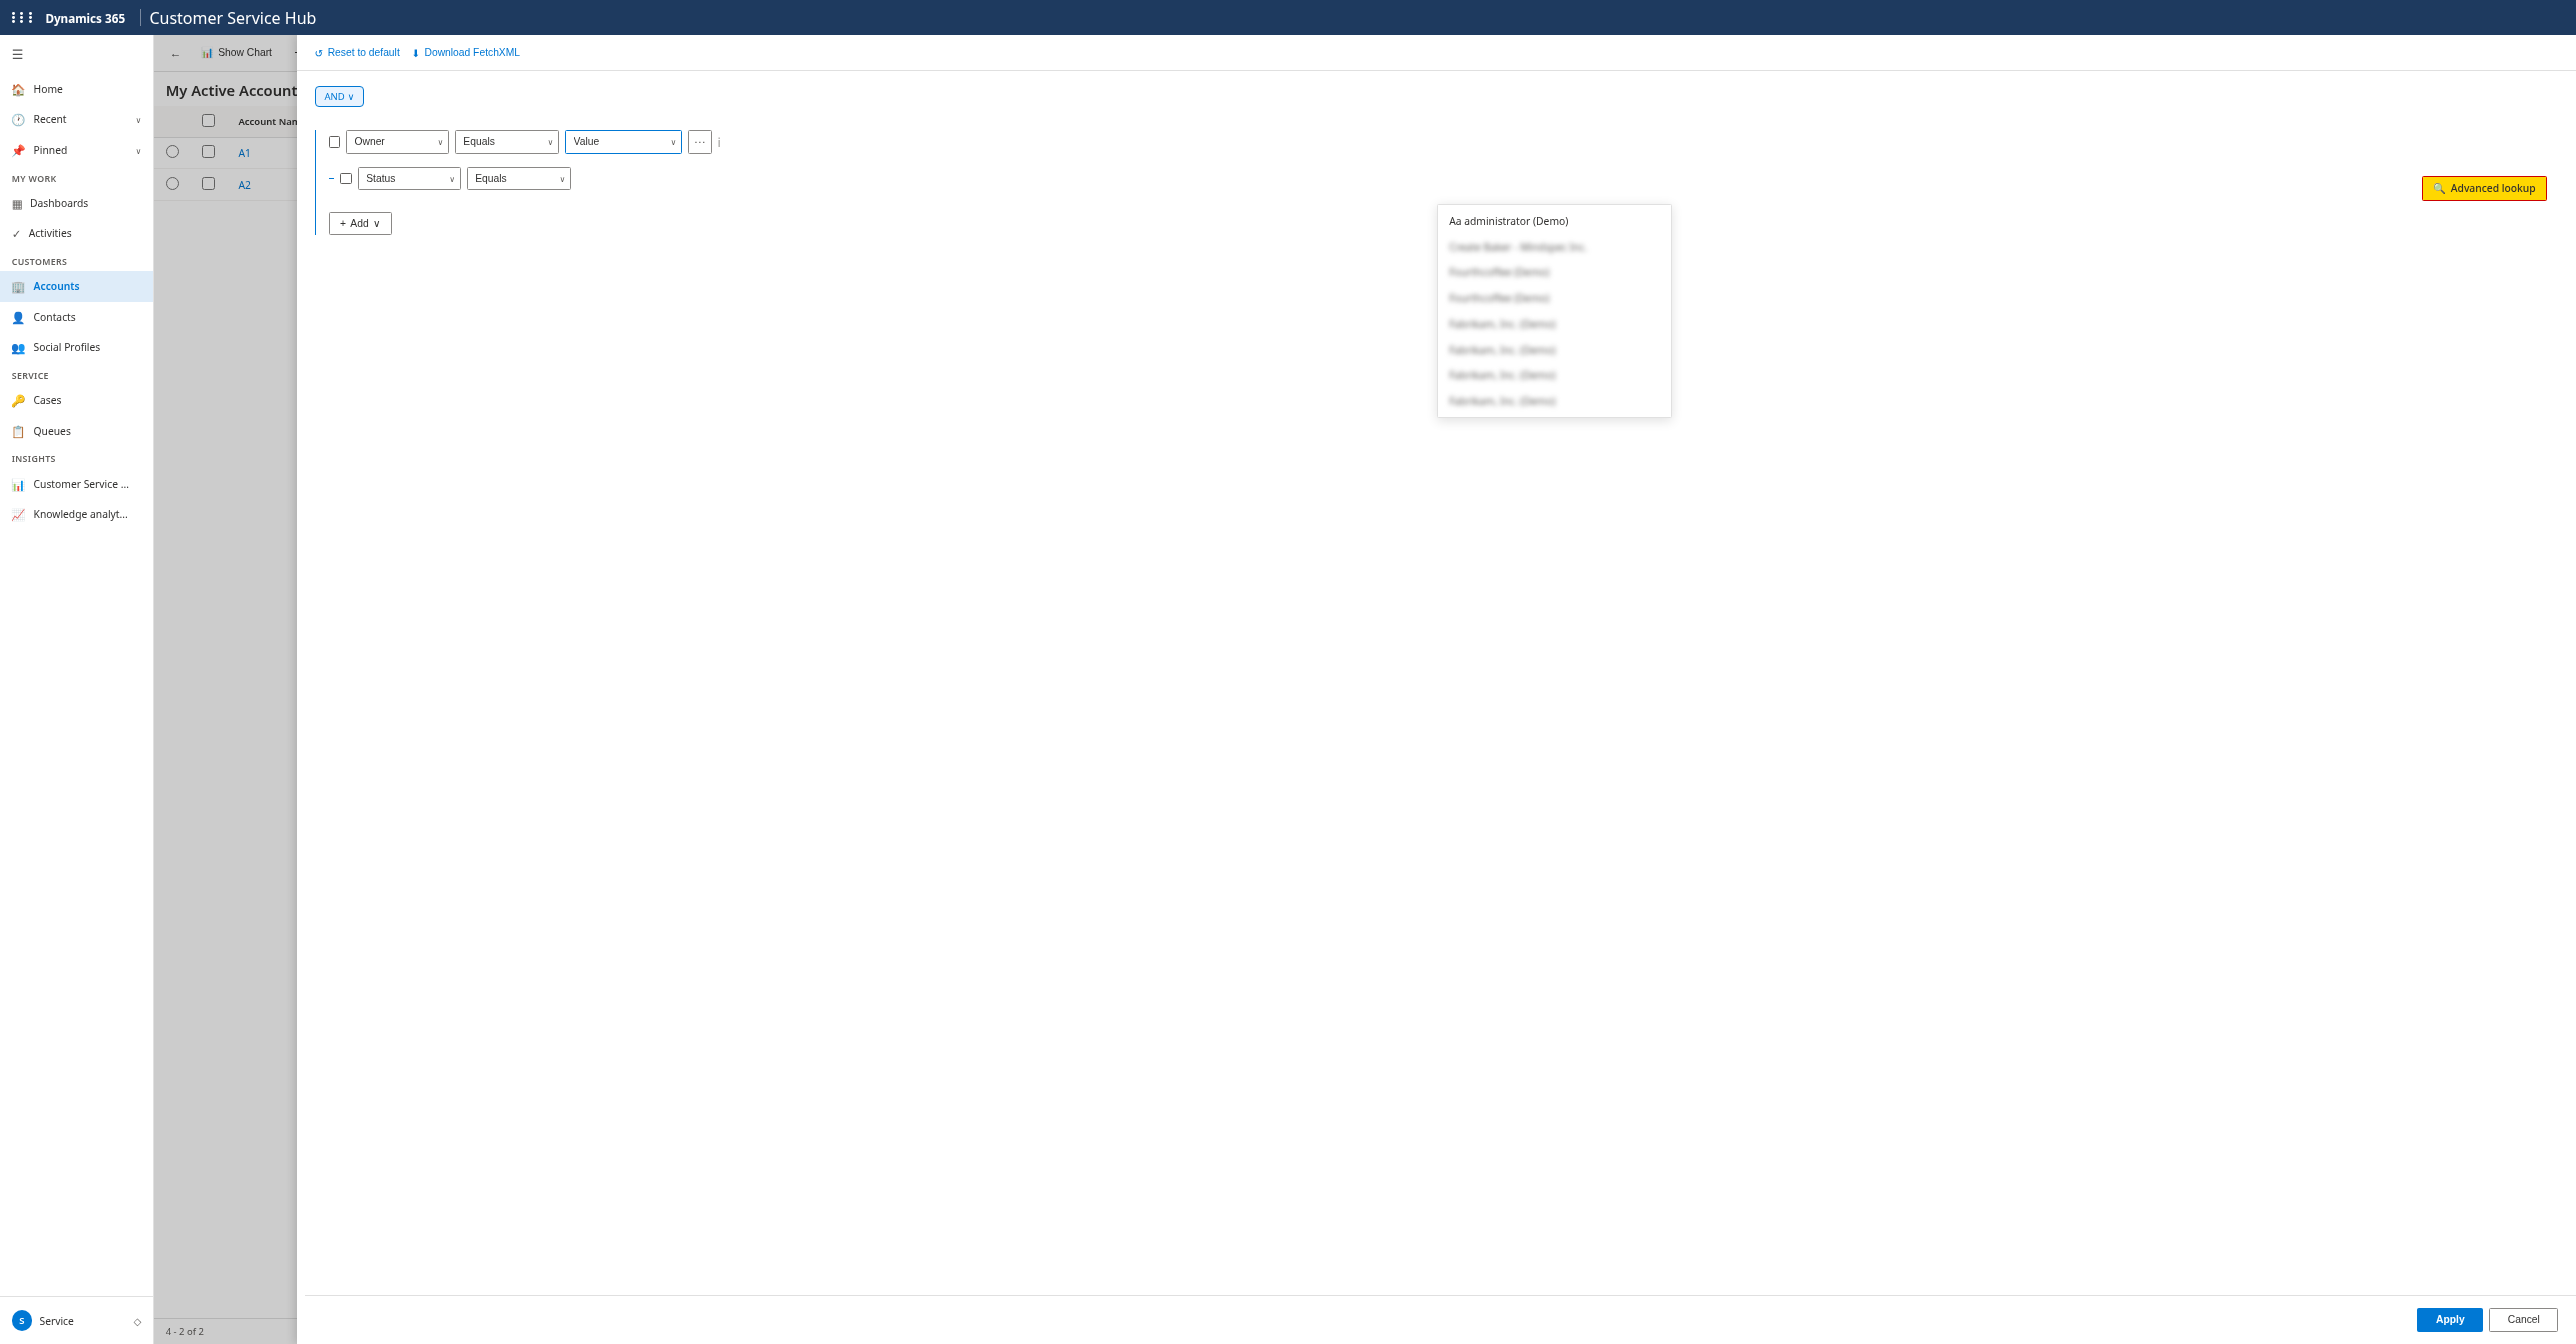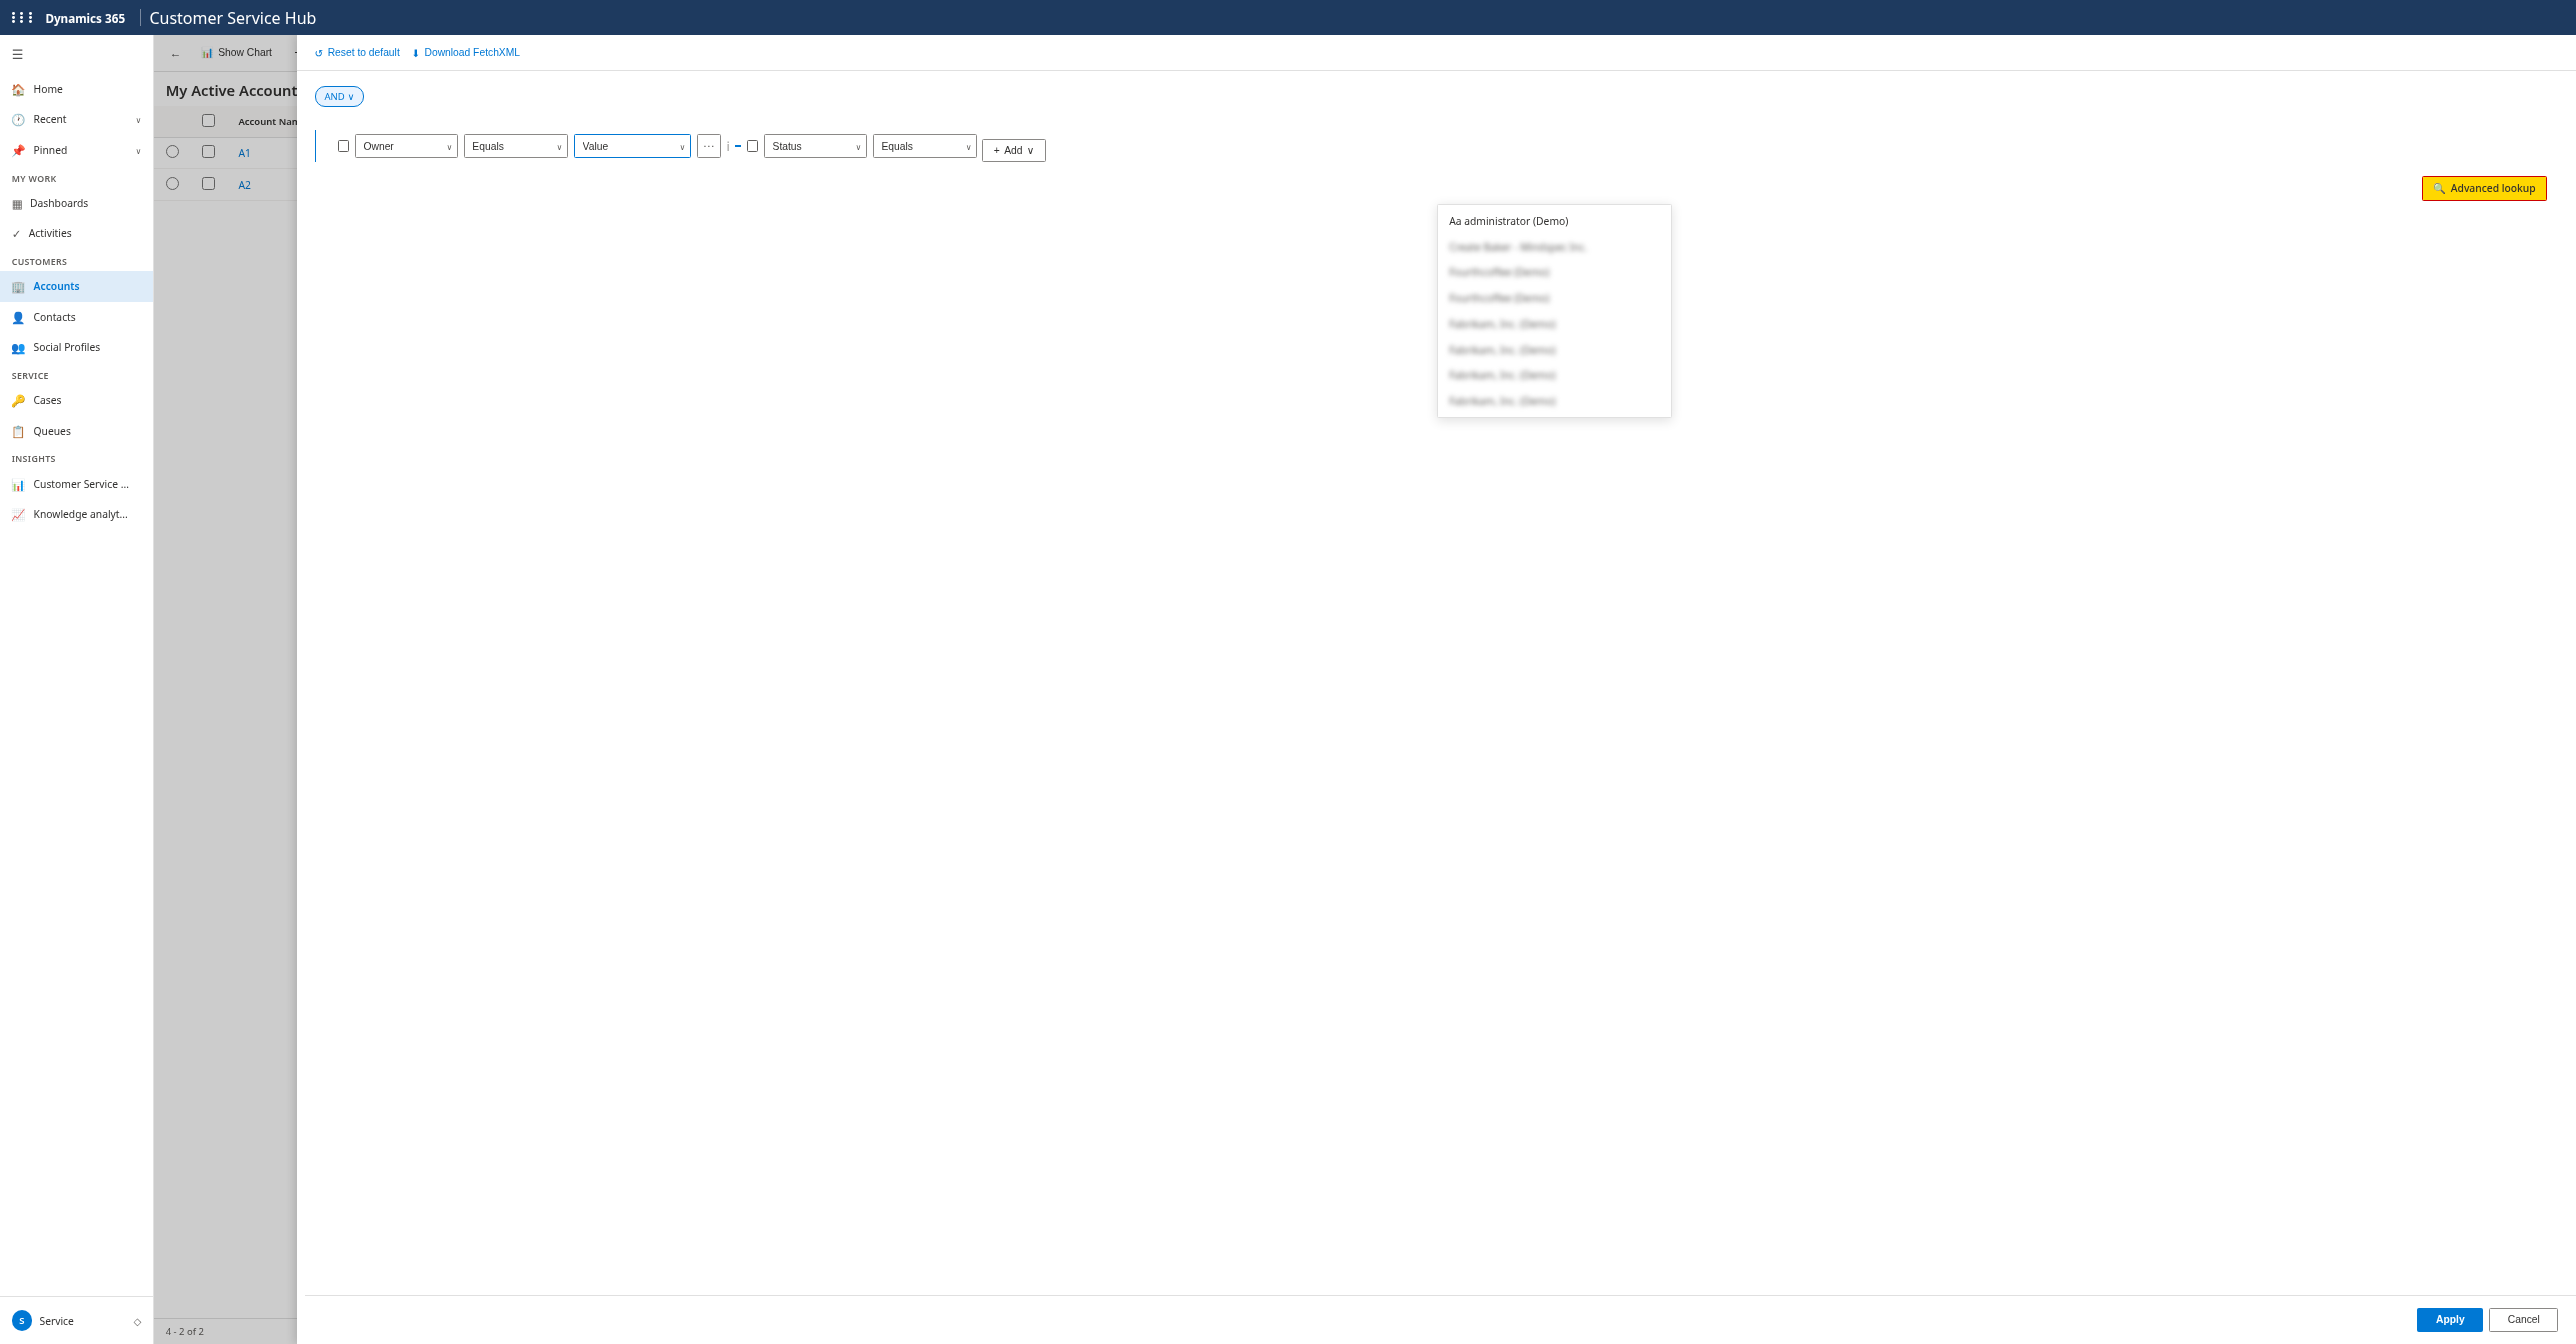--- a/index.html
+++ b/index.html
@@ -79,22 +79,22 @@
     .modal-header { display: flex; align-items: center; justify-content: space-between; padding: 14.7px 17.6px 11.7px; border-bottom: 0.7px solid #e0e0e0; }
     .modal-title { font-size: 14.7px; font-weight: 600; color: #323130; }
     .modal-close { background: none; border: none; cursor: pointer; font-size: 13px; color: #605e5c; padding: 2.9px 5.9px; }
 
     .modal-toolbar { display: flex; align-items: center; gap: 11.7px; padding: 8.8px 17.6px; border-bottom: 0.7px solid #e0e0e0; }
     .modal-toolbar-btn { display: flex; align-items: center; gap: 4.4px; background: none; border: none; cursor: pointer; color: #0078d4; font-size: 10.3px; padding: 2.9px 0; }
 
     .modal-body { flex: 1; overflow: auto; padding: 14.7px 17.6px; }
 
     
-    .and-badge { display: inline-flex; align-items: center; gap: 2.9px; background: #e8f3ff; border: 0.7px solid #0078d4; border-radius: 10px; padding: 2.9px 8.8px; font-size: 9.5px; color: #0078d4; cursor: pointer; margin-bottom: 11.7px; }
-    .filter-group { border-left: 1.5px solid #0078d4; padding-left: 22px; display: flex; flex-direction: row; gap: 5px; }
+    .and-badge { display: inline-flex; align-items: center; gap: 2.9px; background: #e8f3ff; border: 0.7px solid #0078d4; border-radius: 4px; padding: 2.9px 8.8px; font-size: 9.5px; color: #0078d4; cursor: pointer; margin-bottom: 11.7px; }
+    .filter-group { border-left: 1.5px solid #0078d4; padding-left: 13px; display: flex; flex-direction: column; gap: 13px; }
     .filter-row { display: flex; align-items: center; gap: 5.9px; }
     .filter-checkbox { width: 11.7px; height: 11.7px; border: 1.5px solid #605e5c; border-radius: 1.5px; cursor: pointer; flex-shrink: 0; }
     .filter-more-btn { background: none; border: 0.7px solid #8a8886; border-radius: 1.5px; width: 23.5px; height: 23.5px; cursor: pointer; display: flex; align-items: center; justify-content: center; font-size: 11.7px; color: #605e5c; }
     .filter-info-icon { color: #a19f9d; font-size: 13px; }
 
     .add-btn { display: inline-flex; align-items: center; gap: 4.4px; padding: 4.4px 10.3px; border: 0.7px solid #8a8886; border-radius: 1.5px; background: #fff; cursor: pointer; font-size: 10.3px; color: #323130; margin-top: 2.9px; }
 
     
     .value-dropdown {
       position: absolute;

